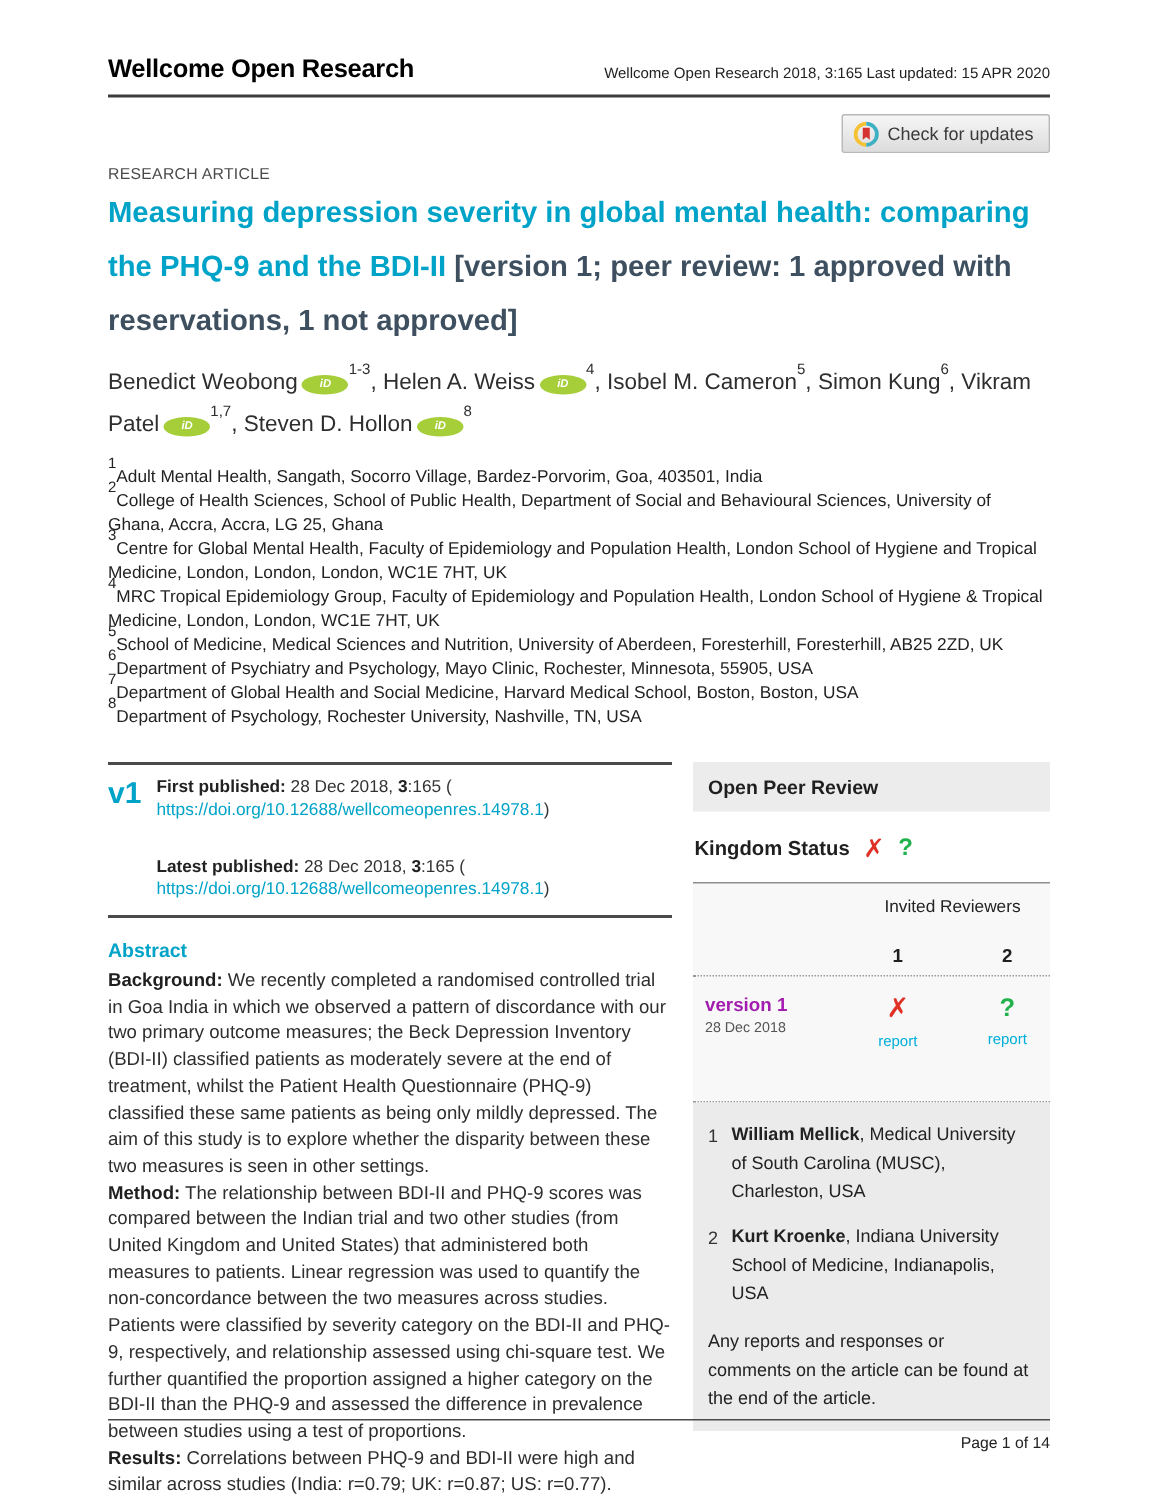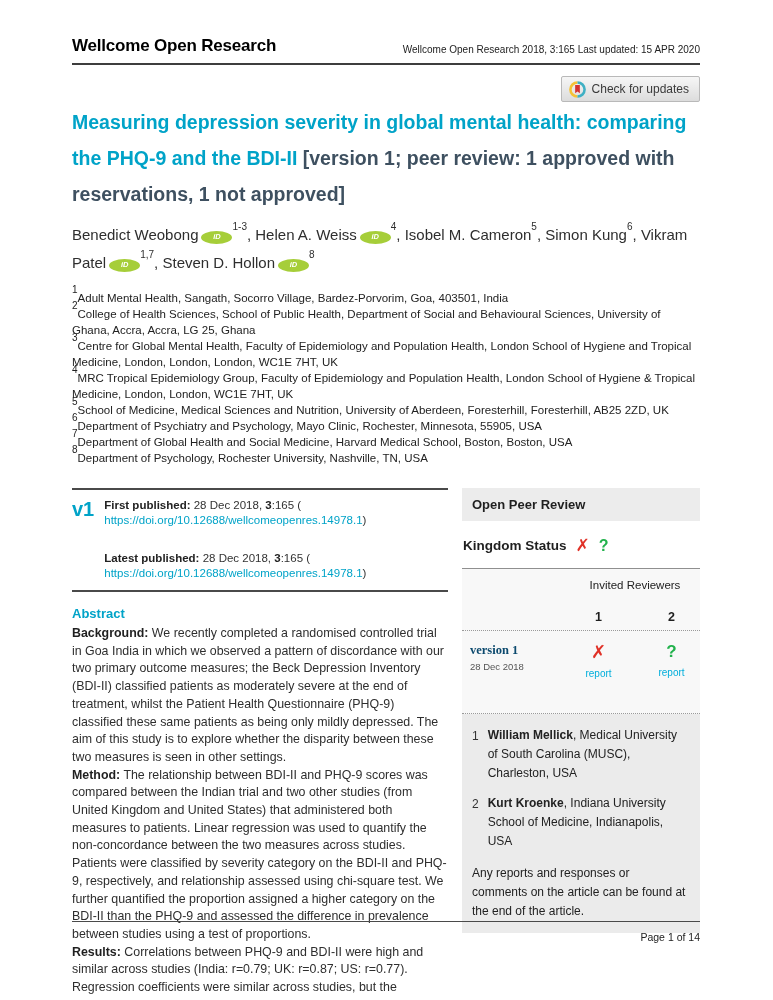--- a/index.html
+++ b/index.html
@@ -50,33 +50,33 @@
   .opr-head { background:#ECECEC; font-weight:bold; font-size:13px; color:#1f1f1f; padding:9px 10px; }
   .rev-status { display:flex; align-items:center; gap:9px; font-weight:bold; font-size:13.5px; margin:16px 0 14px 1px; color:#1f1f1f; }
   .icon-x { color:#E03127; font-weight:bold; font-size:17px; line-height:1; }
   .icon-q { color:#22B24C; font-weight:bold; font-size:16px; line-height:1; }
   .rtable { border-top:1px solid #8f8f8f; background:#F8F8F8; }
   .rgrid { display:grid; grid-template-columns:92px 1fr 1fr; }
   .inv-label { grid-column:2 / 4; text-align:center; font-size:11.5px; padding-top:10px; color:#222; }
   .col-num { text-align:center; font-weight:bold; font-size:12.5px; padding:3px 0 6px 0; color:#1f1f1f; }
   .dotted { border-bottom:1px dotted #9a9a9a;gap:16px; }
   .vrow { padding:12px 0 34px 0; }
-  .vname { font-weight:bold; font-size:12.5px; color:#0c4a6e; padding-left:8px;font-family:Liberation Serif, serif; }
+  .vname { font-weight:bold; font-size:12.5px; color:#a21caf; padding-left:8px; }
   .vdate { font-size:9.5px; color:#555; padding-left:8px; margin-top:3px; }
   .vcell { text-align:center; }
   .vcell .icon-x { font-size:18px; }
   .vcell .icon-q { font-size:17px; }
   a.report { display:block; font-size:10px; color:#00AEDB; text-decoration:none; margin-top:6px; }
   .rev-list { background:#EBEBEB; padding:12px 12px 12px 10px; }
   .rev-item { display:flex; gap:9px; font-size:12px; line-height:19px; margin-bottom:11px; color:#222; }
   .rev-num { color:#333; flex:none; padding-top:1px; }
   .rev-note { font-size:12px; line-height:19px; color:#222; padding-top:2px; }
 
   
-  .footer { position:absolute; left:72px; right:73px; top:921px; border-top:1.5px solid #4a4a4a; }
+  .footer { position:absolute; left:72px; right:73px; top:946px; border-top:1.5px solid #4a4a4a; }
   .pageno { text-align:right; font-size:10.5px; color:#222; margin-top:9px; }
 </style>
 </head>
 <body>
 
 <div class="page">
 
   <div class="masthead">
     <div class="journal-logo">Wellcome Open Research</div>
     <div class="citation">Wellcome Open Research 2018, 3:165 Last updated: 15 APR 2020</div>
@@ -88,20 +88,21 @@
         <svg width="17" height="17" viewBox="0 0 24 24">
           <path d="M12 2 a10 10 0 0 0 0 20" fill="none" stroke="#F5C235" stroke-width="3.6"></path>
           <path d="M12 2 a10 10 0 0 1 0 20" fill="none" stroke="#3FB0C4" stroke-width="3.6"></path>
           <path d="M8.7 5.8 h6.6 v11.4 l-3.3 -2.5 l-3.3 2.5 z" fill="#D5322F"></path>
         </svg>
       </span>
       <span>Check for updates</span>
     </div>
   </div>
 
+  <div class="kicker">RESEARCH ARTICLE</div>
   <h1 class="title"><span class="t-teal">Measuring depression severity in global mental health: comparing the PHQ-9 and the BDI-II</span><span class="t-dark"> [version 1; peer review: 1 approved with reservations, 1 not approved]</span></h1>
 
   <div class="authors">
     <span><span>Benedict Weobong</span><span class="orcid">iD</span><sup>1-3</sup><span>, </span></span><span><span>Helen A. Weiss</span><span class="orcid">iD</span><sup>4</sup><span>, </span></span><span><span>Isobel M. Cameron</span><sup>5</sup><span>, </span></span><span><span>Simon Kung</span><sup>6</sup><span>, </span></span><span><span>Vikram Patel</span><span class="orcid">iD</span><sup>1,7</sup><span>, </span></span><span><span>Steven D. Hollon</span><span class="orcid">iD</span><sup>8</sup></span>
   </div>
 
   <div class="affils">
     <div class="affil"><sup>1</sup><span>Adult Mental Health, Sangath, Socorro Village, Bardez-Porvorim, Goa, 403501, India</span></div>
     <div class="affil"><sup>2</sup><span>College of Health Sciences, School of Public Health, Department of Social and Behavioural Sciences, University of Ghana, Accra, Accra, LG 25, Ghana</span></div>
     <div class="affil"><sup>3</sup><span>Centre for Global Mental Health, Faculty of Epidemiology and Population Health, London School of Hygiene and Tropical Medicine, London, London, London, WC1E 7HT, UK</span></div>

